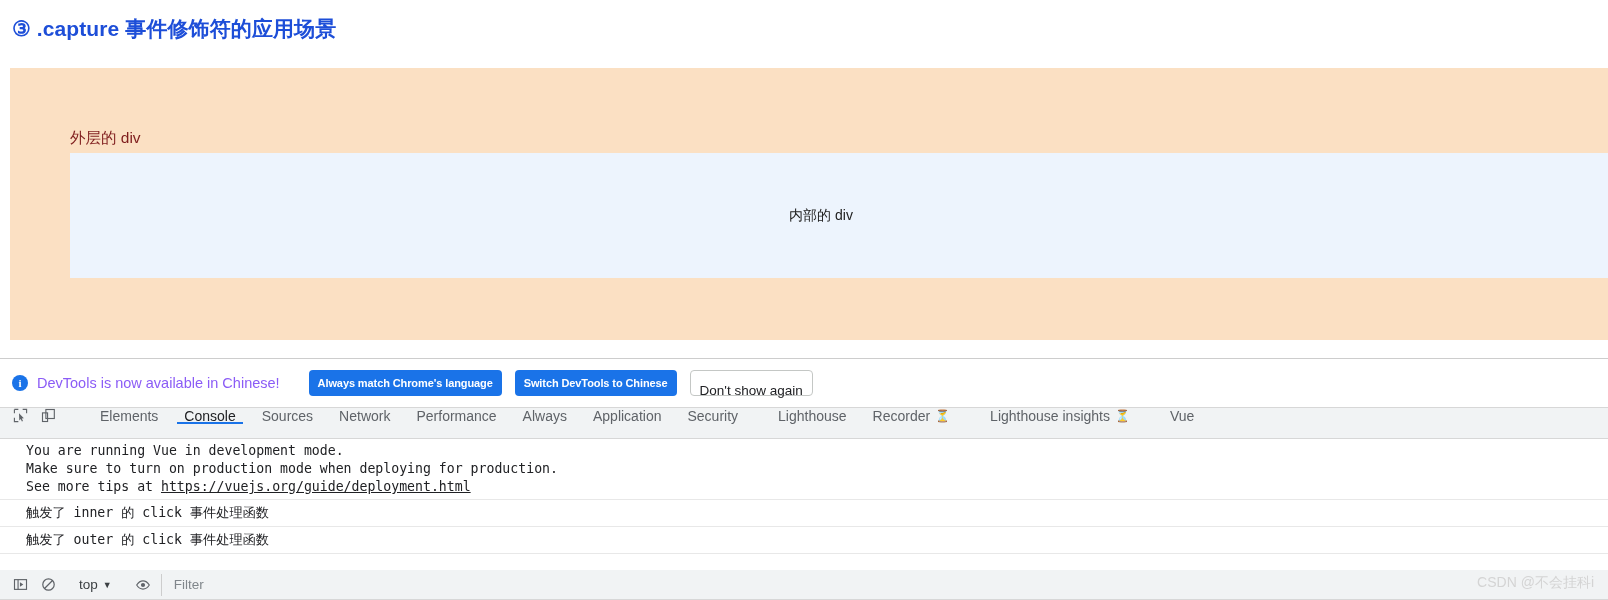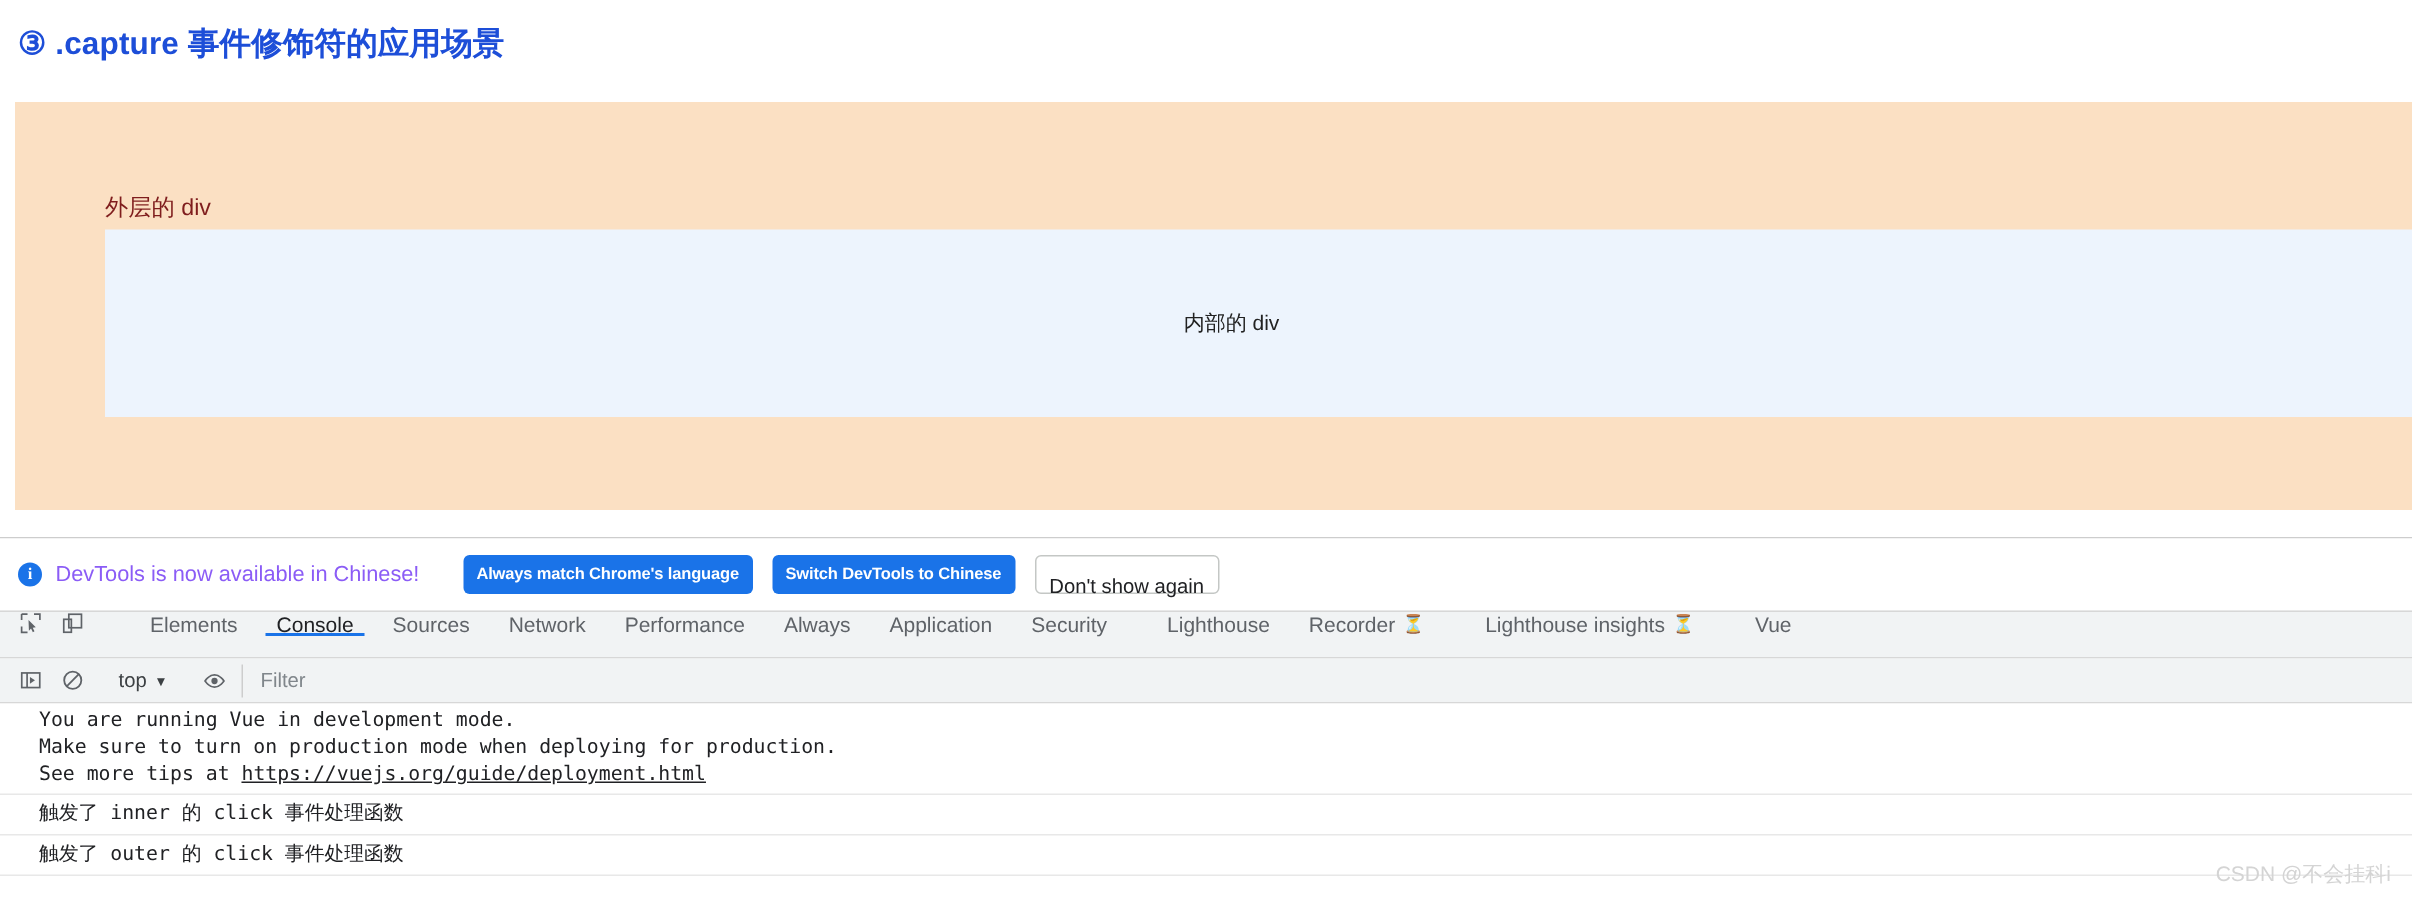--- a/index.html
+++ b/index.html
@@ -345,20 +345,33 @@
     <div class="dt-tab">
       <span>Lighthouse insights</span>
       <span class="tab-badge">⏳</span>
     </div>
     <div class="tab-gap"></div>
     <div class="dt-tab">
       <span>Vue</span>
     </div>
   </div>
 
+  <div id="console-log">
+
+    <div class="log-group">
+      <div class="log-line">You are running Vue in development mode.</div>
+      <div class="log-line">Make sure to turn on production mode when deploying for production.</div>
+      <div class="log-line"><span>See more tips at </span><a class="log-link" href="#">https://vuejs.org/guide/deployment.html</a></div>
+    </div>
+
+    <div class="log-row">触发了 inner 的 click 事件处理函数</div>
+    <div class="log-row">触发了 outer 的 click 事件处理函数</div>
+
+  </div>
+
   <div id="console-toolbar">
 
     <div class="dt-icon-btn">
       <svg width="15" height="15" viewBox="0 0 16 16">
         <rect x="1.6" y="2.8" width="12.8" height="10.4" fill="none" stroke="#5f6368" stroke-width="1.2"></rect>
         <line x1="5.4" y1="2.8" x2="5.4" y2="13.2" stroke="#5f6368" stroke-width="1.2"></line>
         <path d="M7.4 5.6l3.6 2.4-3.6 2.4z" fill="#5f6368"></path>
       </svg>
     </div>
 
@@ -381,28 +394,15 @@
     <div class="dt-icon-btn">
       <svg width="16" height="16" viewBox="0 0 18 16">
         <path d="M9 3.4C4.9 3.4 1.9 8 1.9 8s3 4.6 7.1 4.6S16.1 8 16.1 8 13.1 3.4 9 3.4z" fill="none" stroke="#5f6368" stroke-width="1.25"></path>
         <circle cx="9" cy="8" r="2.35" fill="#5f6368"></circle>
       </svg>
     </div>
 
     <input id="filter-input" type="text" placeholder="Filter" style="">
   </div>
 
-  <div id="console-log">
-
-    <div class="log-group">
-      <div class="log-line">You are running Vue in development mode.</div>
-      <div class="log-line">Make sure to turn on production mode when deploying for production.</div>
-      <div class="log-line"><span>See more tips at </span><a class="log-link" href="#">https://vuejs.org/guide/deployment.html</a></div>
-    </div>
-
-    <div class="log-row">触发了 inner 的 click 事件处理函数</div>
-    <div class="log-row">触发了 outer 的 click 事件处理函数</div>
-
-  </div>
-
 </div>
 
 <div id="watermark">CSDN @不会挂科i</div>
 
 </body></html>

